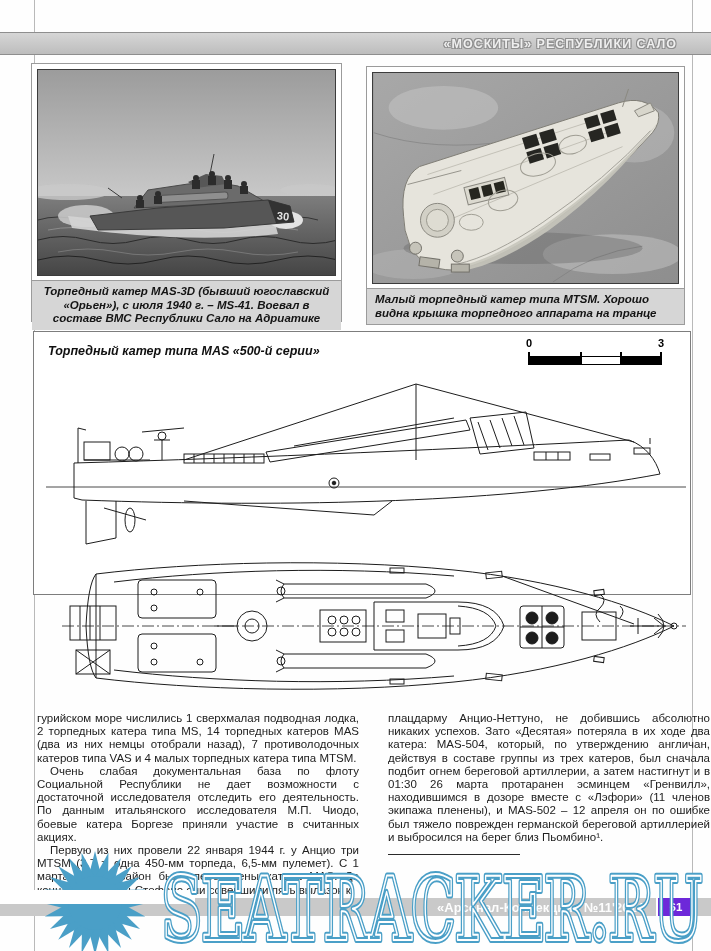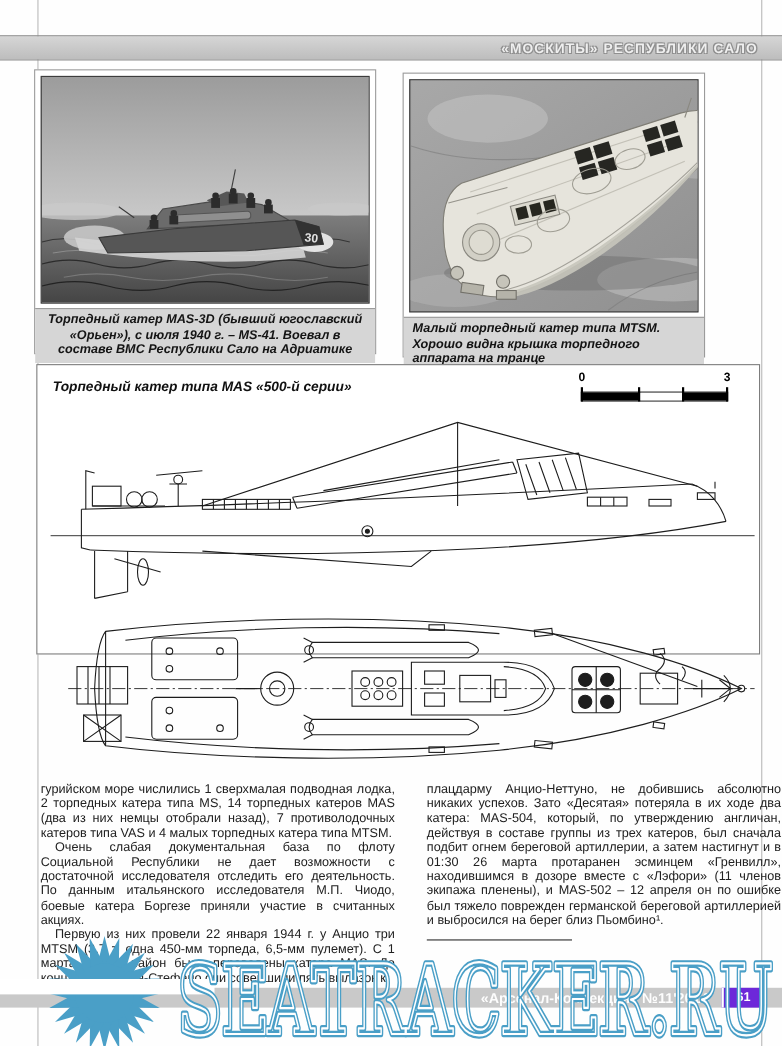--- a/index.html
+++ b/index.html
@@ -9,33 +9,33 @@
   }
   
   .edge{position:absolute;top:0;width:1px;height:951px;background:#b9b9b9;z-index:0;}
   .edge.left{left:34px;} .edge.right{left:692px;}
 
   
   .header-bar{
     position:absolute;left:0;top:32px;width:711px;height:23px;box-sizing:border-box;
     background:linear-gradient(#d6d6d6,#bdbdbd);
     border-top:1px solid #8e8e8e;border-bottom:1px solid #8e8e8e;
-    display:flex;align-items:center;justify-content:flex-end;padding-right:22px;z-index:2;
+    display:flex;align-items:center;justify-content:flex-end;padding-right:34px;z-index:2;
   }
   .header-title{
     font-size:12.5px;font-weight:bold;letter-spacing:1px;color:#efefef;
     text-shadow:-1px -1px 0 #8f8f8f,1px -1px 0 #8f8f8f,-1px 1px 0 #8f8f8f,1px 1px 0 #8f8f8f;
     white-space:nowrap;
   }
 
   
   .figure{position:absolute;box-sizing:border-box;border:1px solid #9b9b9b;background:#fff;
     display:flex;flex-direction:column;z-index:2;}
   .figure.fleft{left:31px;top:63px;width:311px;height:259px;}
-  .figure.fright{left:366px;top:66px;width:275px;height:259px;}
+  .figure.fright{left:366px;top:66px;width:319px;height:259px;}
   .photo{margin:5px 5px 0 5px;border:1px solid #3c3c3c;overflow:hidden;flex:0 0 auto;background:#999;}
   .figure.fleft .photo{height:205px;}
   .figure.fright .photo{height:210px;}
   .photo svg{display:block;}
   .caption{
     flex:1;margin-top:4px;background:#d6d6d6;border-top:1px solid #9b9b9b;
     font-size:11.5px;line-height:13.5px;font-weight:bold;font-style:italic;color:#141414;
     padding:4px 8px;box-sizing:border-box;
   }
   .caption.center{text-align:center;}

